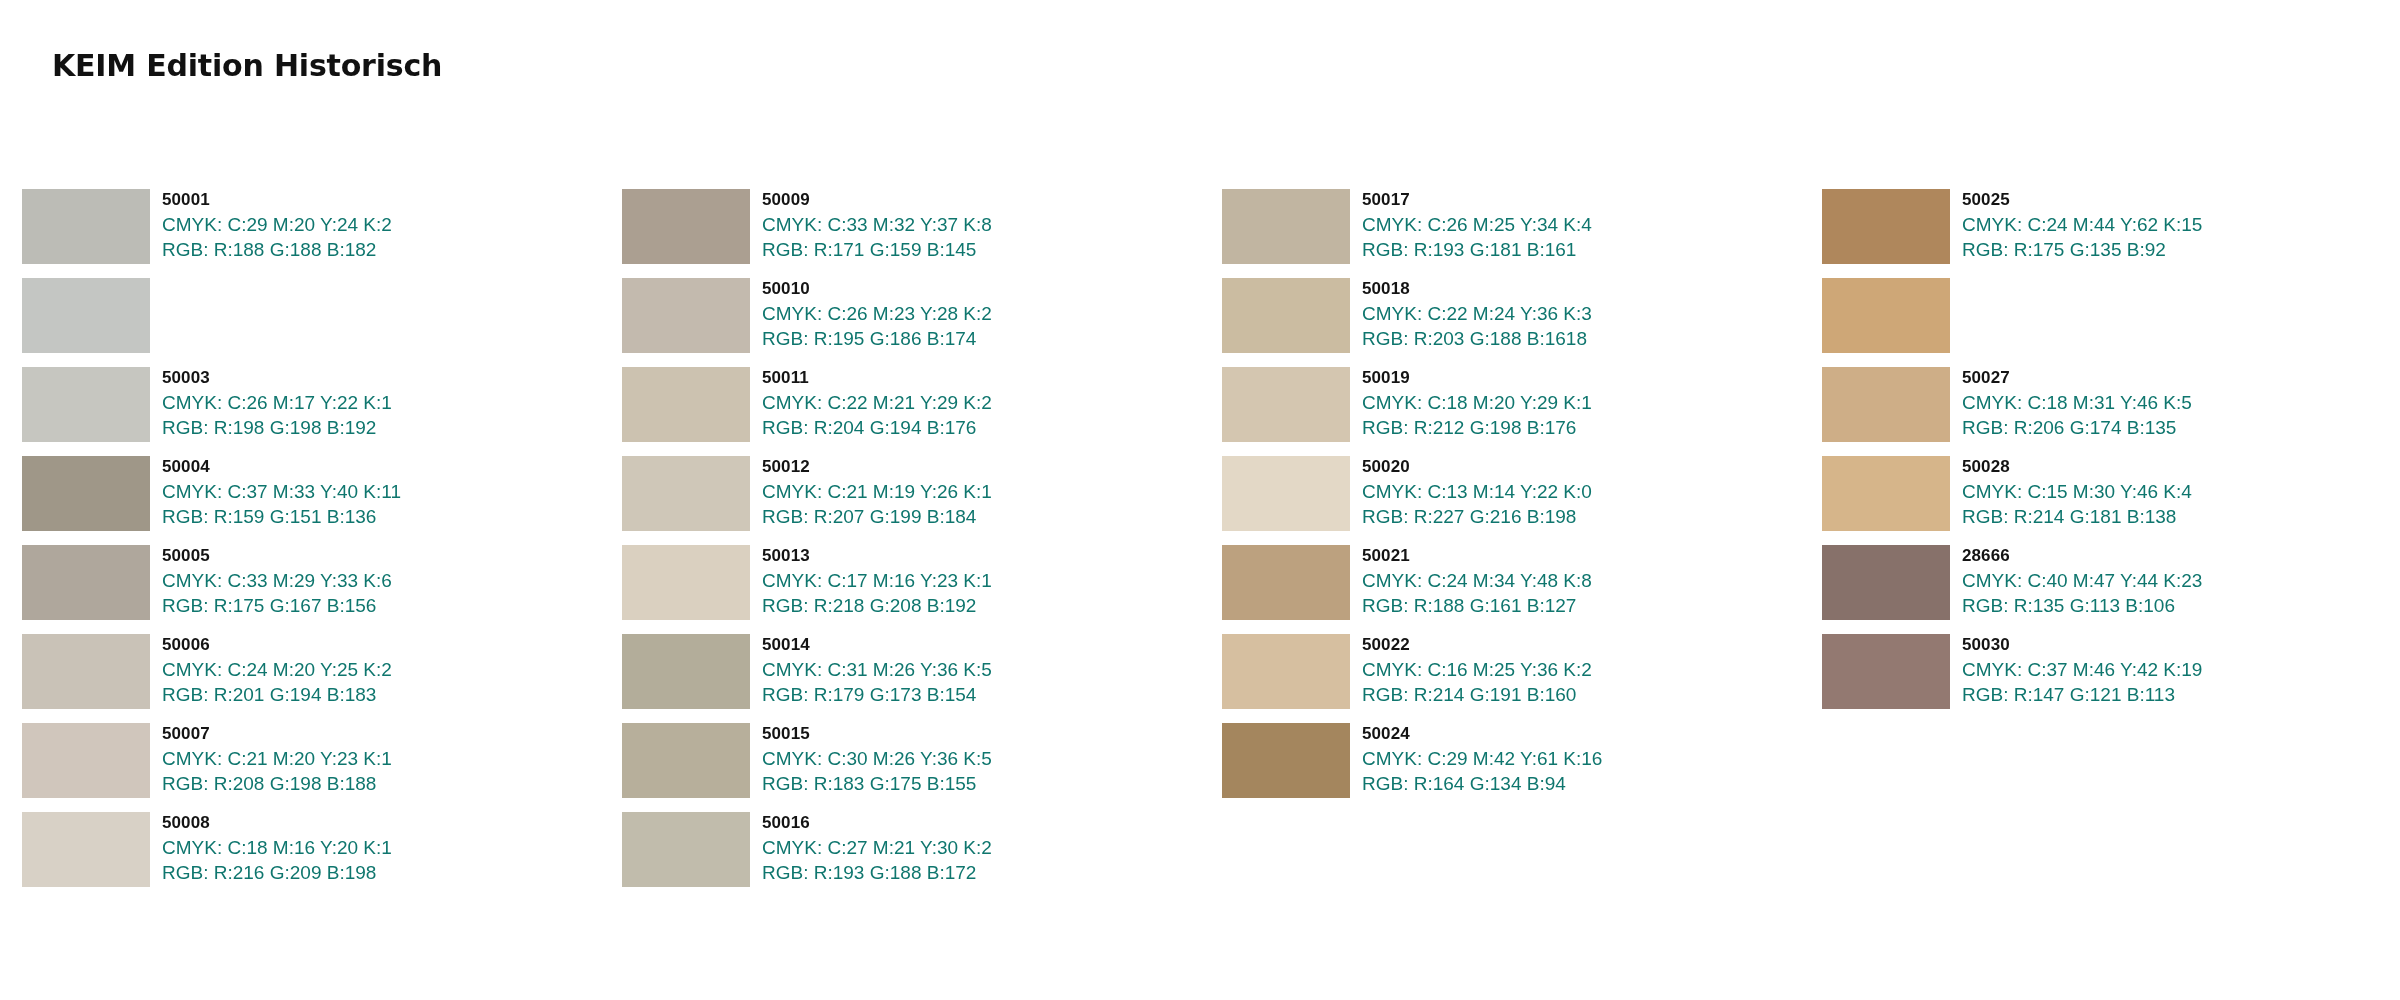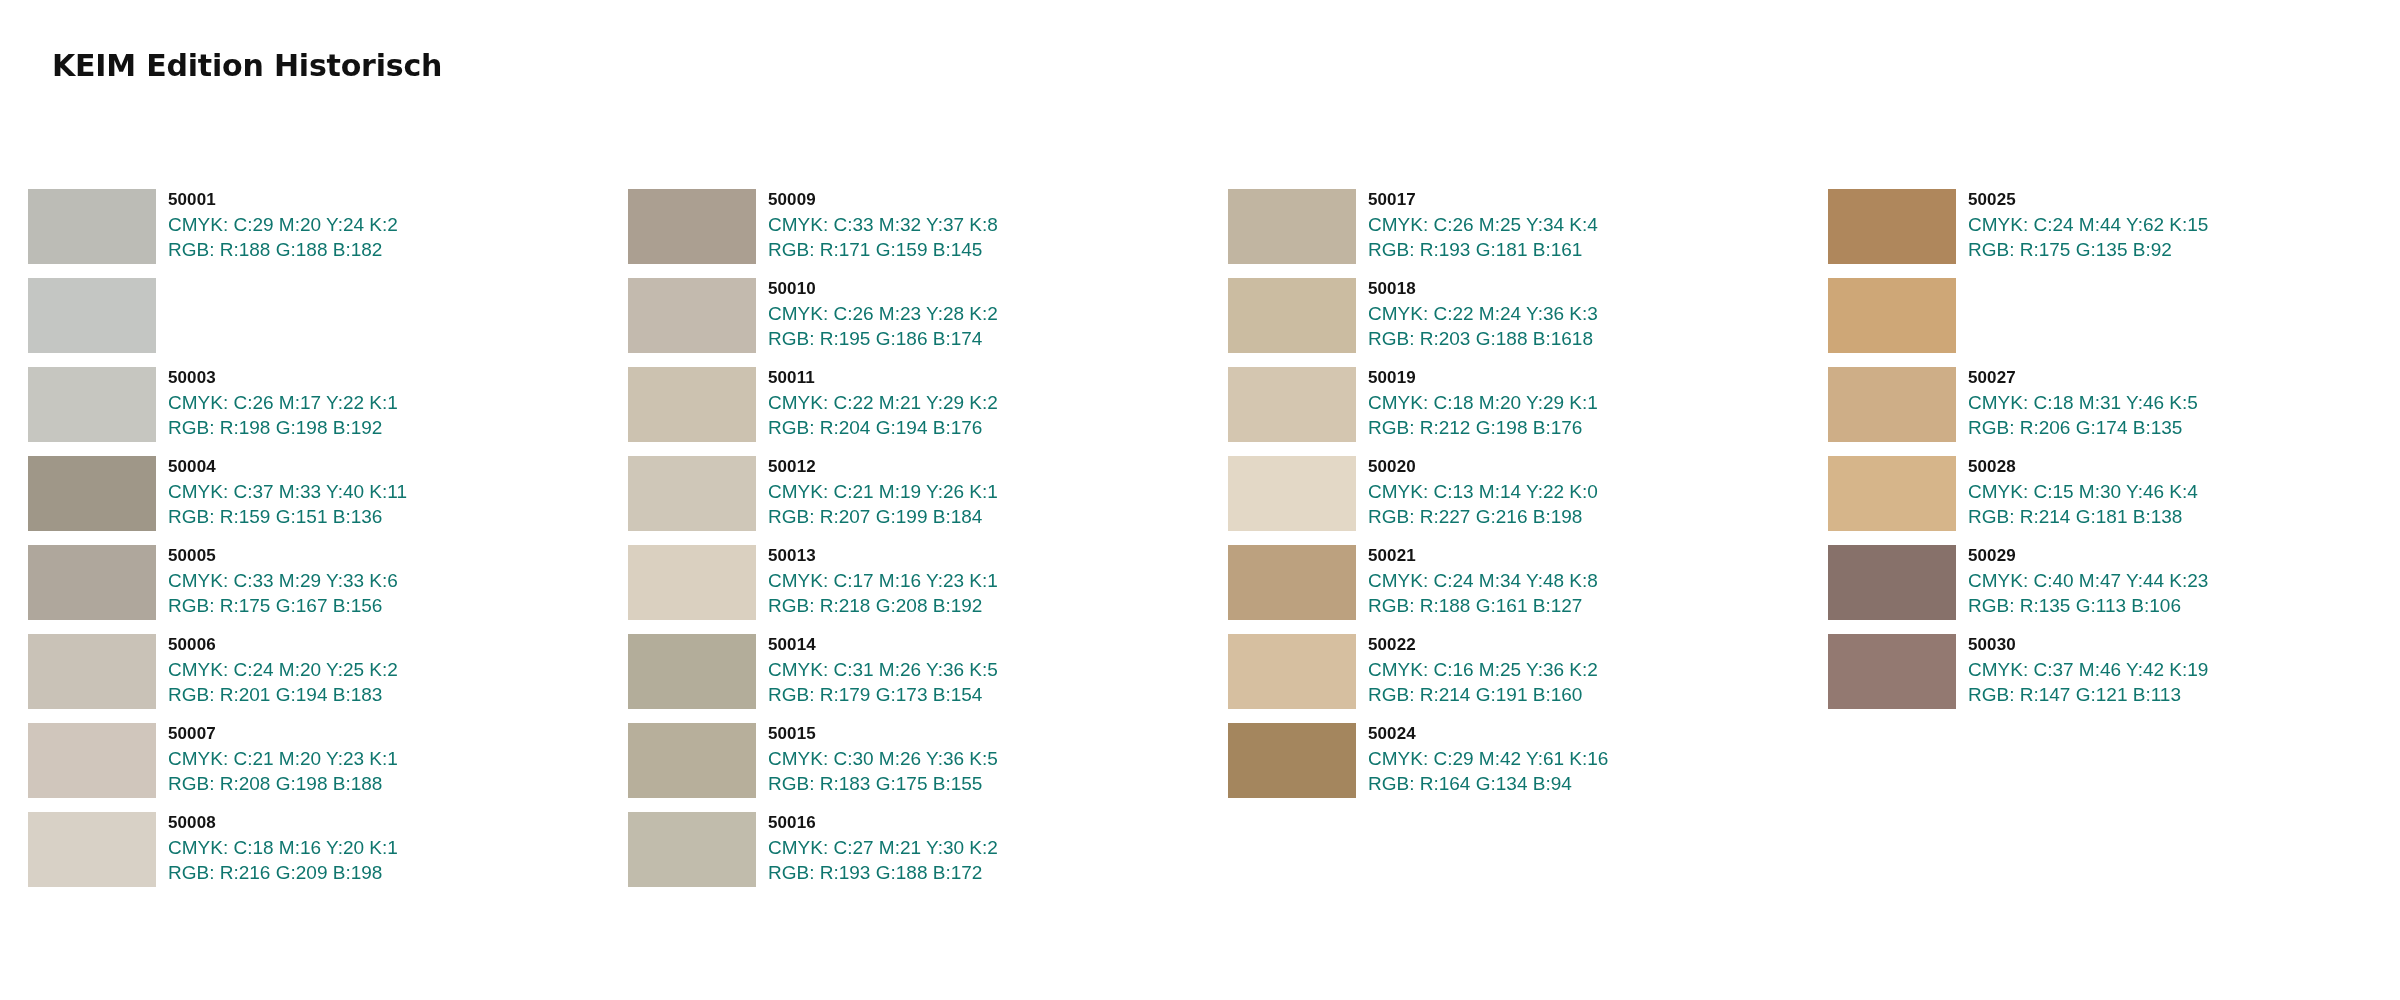--- a/index.html
+++ b/index.html
@@ -44,21 +44,21 @@
     display: flex;
     flex-direction: row;
   }
 
   .color-column {
     width: 600px;
     flex: 0 0 600px;
     display: flex;
     flex-direction: column;
     box-sizing: border-box;
-    padding-left: 28px;
+    padding-left: 22px;
   }
 
   .color-entry {
     display: flex;
     flex-direction: row;
     align-items: flex-start;
     height: 89px;
     box-sizing: border-box;
   }
 
@@ -309,21 +309,21 @@
           <div class="swatch" style="background-color: rgb(214, 181, 138);"></div>
           <div class="entry-text">
             <div class="entry-code">50028</div>
             <div class="entry-line">CMYK:  C:15  M:30  Y:46  K:4</div>
             <div class="entry-line">RGB:  R:214  G:181  B:138</div>
           </div>
         </div>
         <div class="color-entry">
           <div class="swatch" style="background-color: rgb(135, 113, 106);"></div>
           <div class="entry-text">
-            <div class="entry-code">50029</div>
+            <div class="entry-code">28666</div>
             <div class="entry-line">CMYK:  C:40  M:47  Y:44  K:23</div>
             <div class="entry-line">RGB:  R:135  G:113  B:106</div>
           </div>
         </div>
         <div class="color-entry">
           <div class="swatch" style="background-color: rgb(147, 121, 113);"></div>
           <div class="entry-text">
             <div class="entry-code">50030</div>
             <div class="entry-line">CMYK:  C:37  M:46  Y:42  K:19</div>
             <div class="entry-line">RGB:  R:147  G:121  B:113</div>

